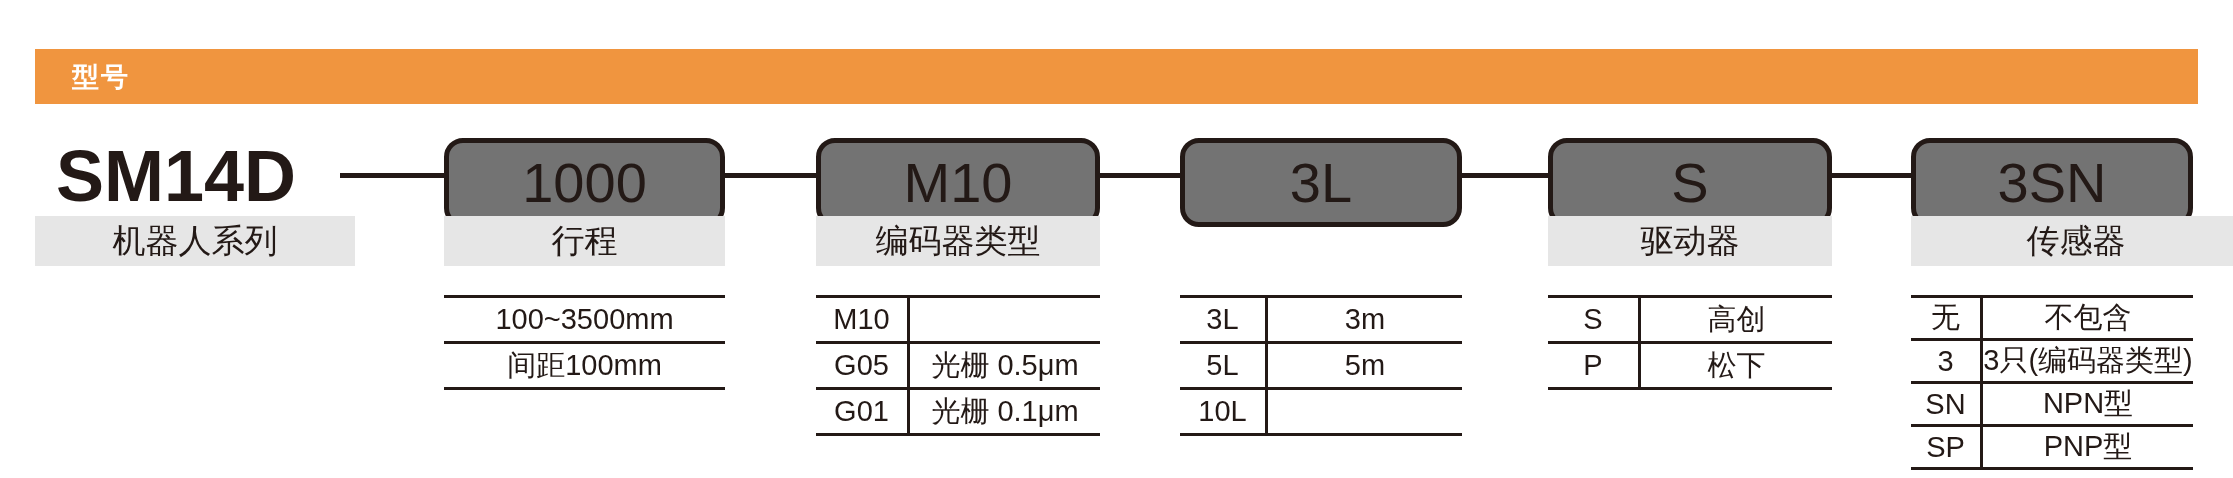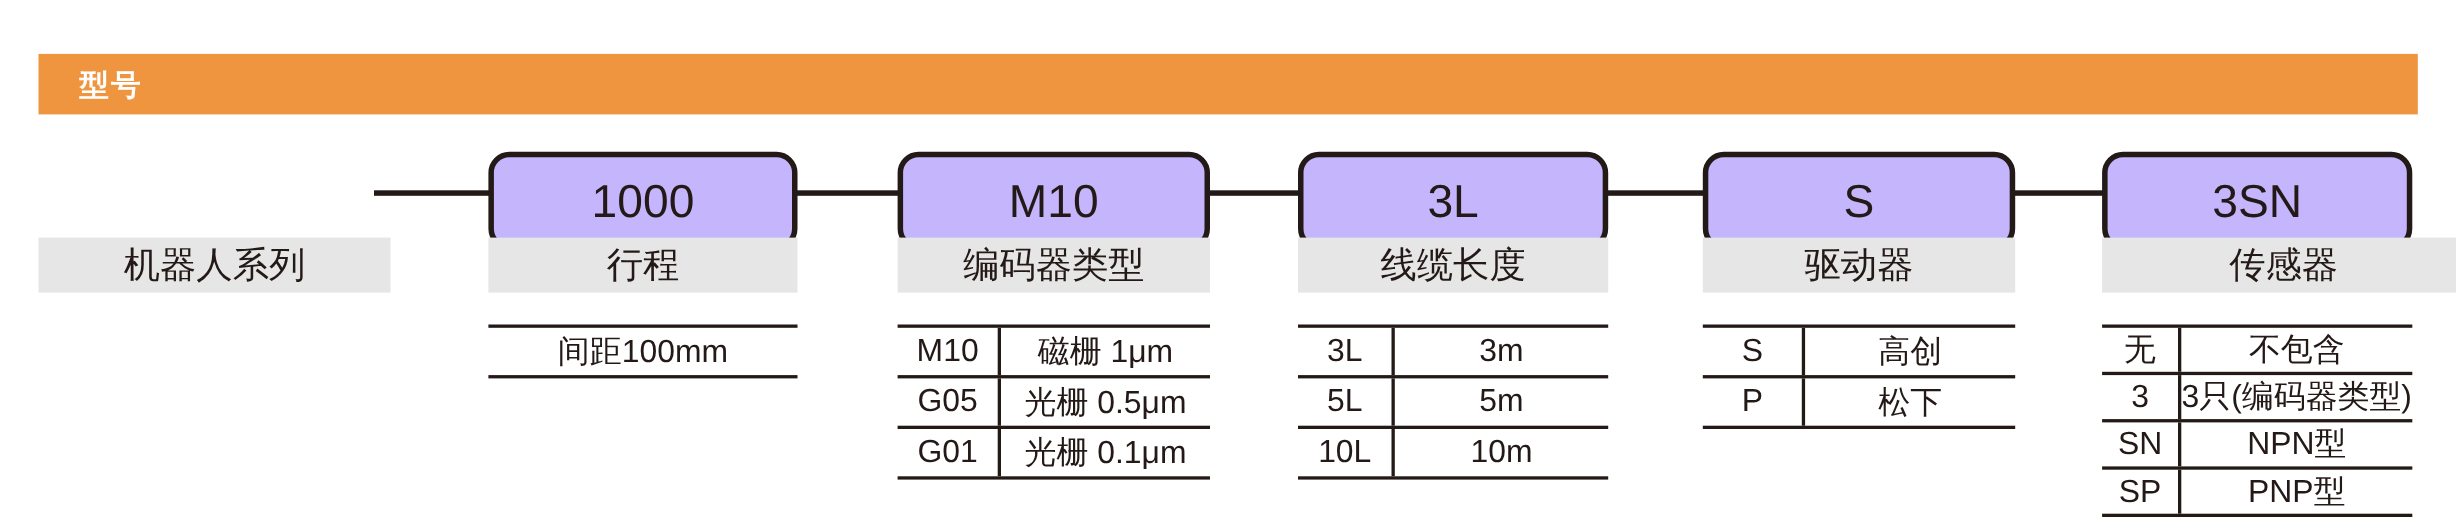--- a/index.html
+++ b/index.html
@@ -32,25 +32,25 @@
     display:flex;align-items:center;justify-content:center;
     font-size:72px;font-weight:bold;letter-spacing:0px;
   }
   .connector{
     position:absolute;left:340px;top:173px;width:1580px;height:5px;
     background:var(--ink);
   }
   .box{
     position:absolute;top:138px;height:89px;
     box-sizing:border-box;
-    background:#c4b5fd;
+    background:#737373;
     border:5px solid var(--ink);
     border-radius:19px;
     display:flex;align-items:center;justify-content:center;
-    font-size:42px;
+    font-size:56px;
   }
   .seg-label{
     position:absolute;top:216px;height:50px;
     background:var(--label-bg);
     display:flex;align-items:center;justify-content:center;
     font-size:33px;
   }
   .spec-table{
     position:absolute;top:295px;
     box-sizing:border-box;
@@ -80,44 +80,46 @@
 <body>
 
 <div class="canvas">
 
   <div class="title-bar">
     <span class="title-text">型号</span>
   </div>
 
   <div class="connector"></div>
 
+  <div class="series-code">SM14D</div>
 
   <div class="box" style="left:444px;width:281px;">1000</div>
   <div class="box" style="left:816px;width:284px;">M10</div>
   <div class="box" style="left:1180px;width:282px;">3L</div>
   <div class="box" style="left:1548px;width:284px;">S</div>
   <div class="box" style="left:1911px;width:282px;">3SN</div>
 
   <div class="seg-label" style="left:35px;width:320px;">机器人系列</div>
   <div class="seg-label" style="left:444px;width:281px;">行程</div>
   <div class="seg-label" style="left:816px;width:284px;">编码器类型</div>
-  <div class="seg-label" style="left:1180px;width:282px;">线缆长度</div>
   <div class="seg-label" style="left:1548px;width:284px;">驱动器</div>
   <div class="seg-label" style="left:1911px;width:330px;">传感器</div>
 
   <div class="spec-table" style="left:444px;width:281px;">
+    <div class="spec-row">
+      <div class="cell-desc">100~3500mm</div>
+    </div>
     <div class="spec-row">
       <div class="cell-desc">间距100mm</div>
     </div>
   </div>
 
   <div class="spec-table" style="left:816px;width:284px;--codew:94px;">
     <div class="spec-row">
       <div class="cell-code">M10</div>
-      <div class="cell-desc">磁栅 1μm</div>
     </div>
     <div class="spec-row">
       <div class="cell-code">G05</div>
       <div class="cell-desc">光栅 0.5μm</div>
     </div>
     <div class="spec-row">
       <div class="cell-code">G01</div>
       <div class="cell-desc">光栅 0.1μm</div>
     </div>
   </div>
@@ -126,21 +128,20 @@
     <div class="spec-row">
       <div class="cell-code">3L</div>
       <div class="cell-desc">3m</div>
     </div>
     <div class="spec-row">
       <div class="cell-code">5L</div>
       <div class="cell-desc">5m</div>
     </div>
     <div class="spec-row">
       <div class="cell-code">10L</div>
-      <div class="cell-desc">10m</div>
     </div>
   </div>
 
   <div class="spec-table" style="left:1548px;width:284px;--codew:93px;">
     <div class="spec-row">
       <div class="cell-code">S</div>
       <div class="cell-desc">高创</div>
     </div>
     <div class="spec-row">
       <div class="cell-code">P</div>

